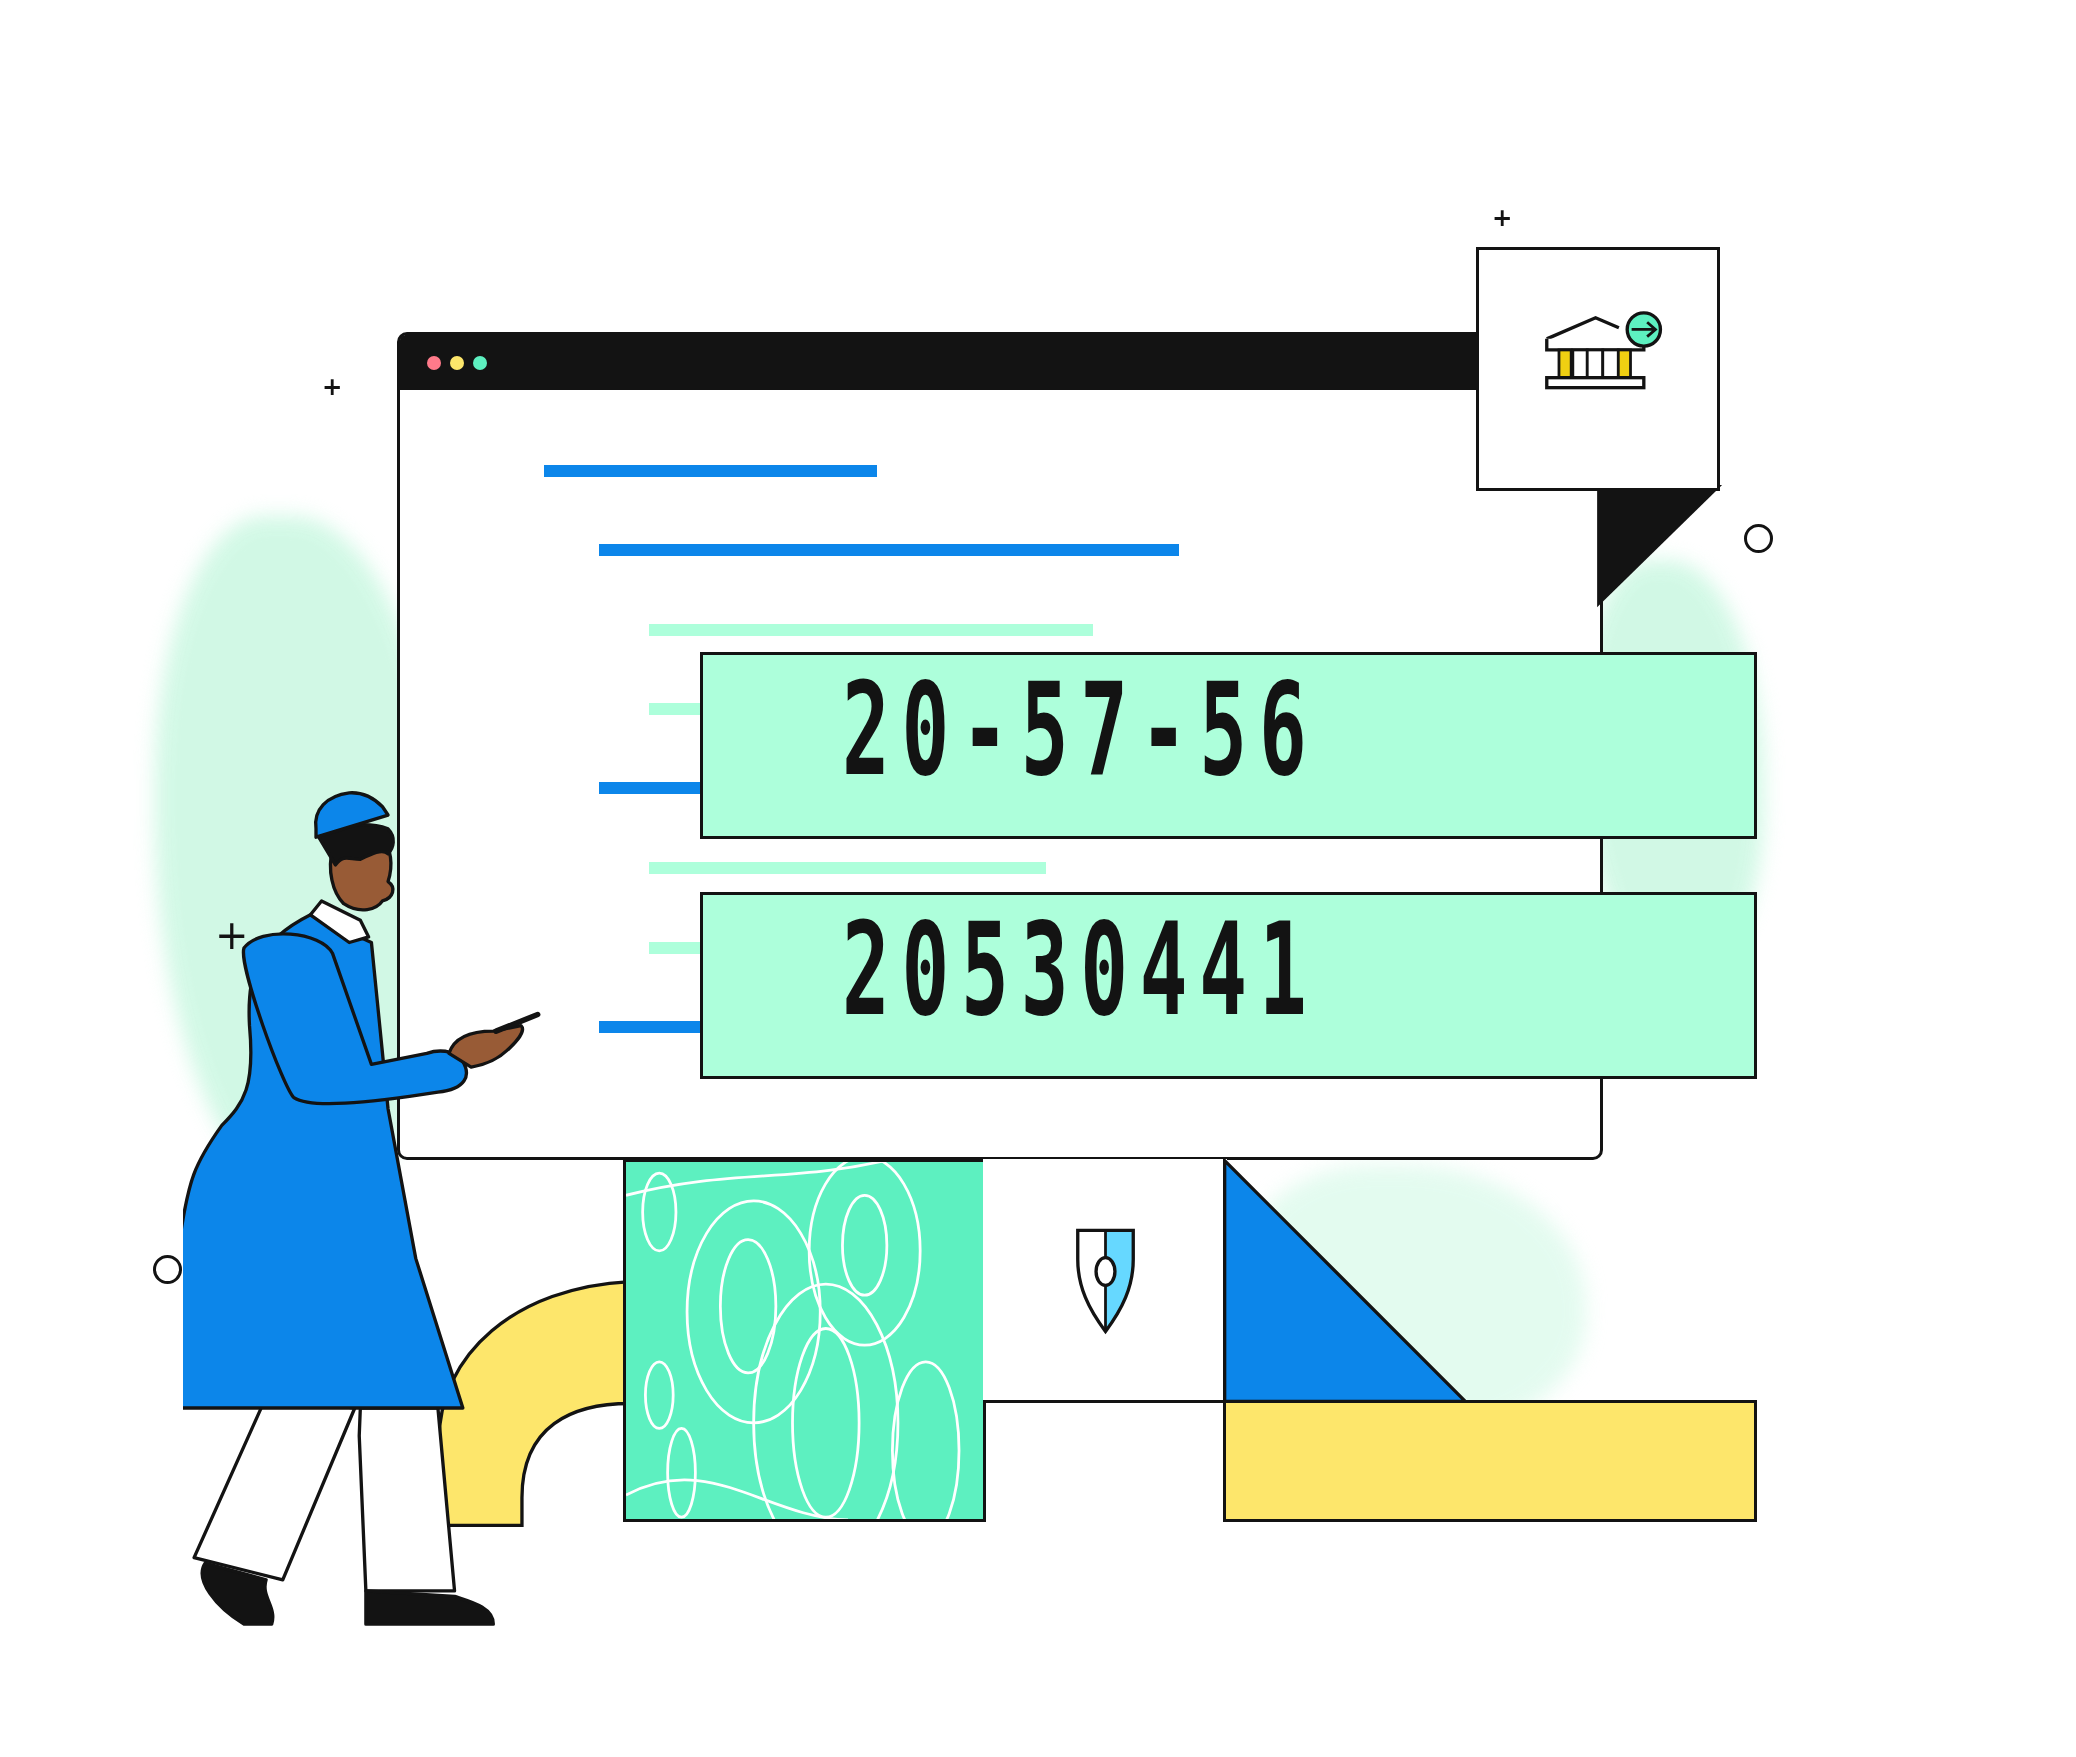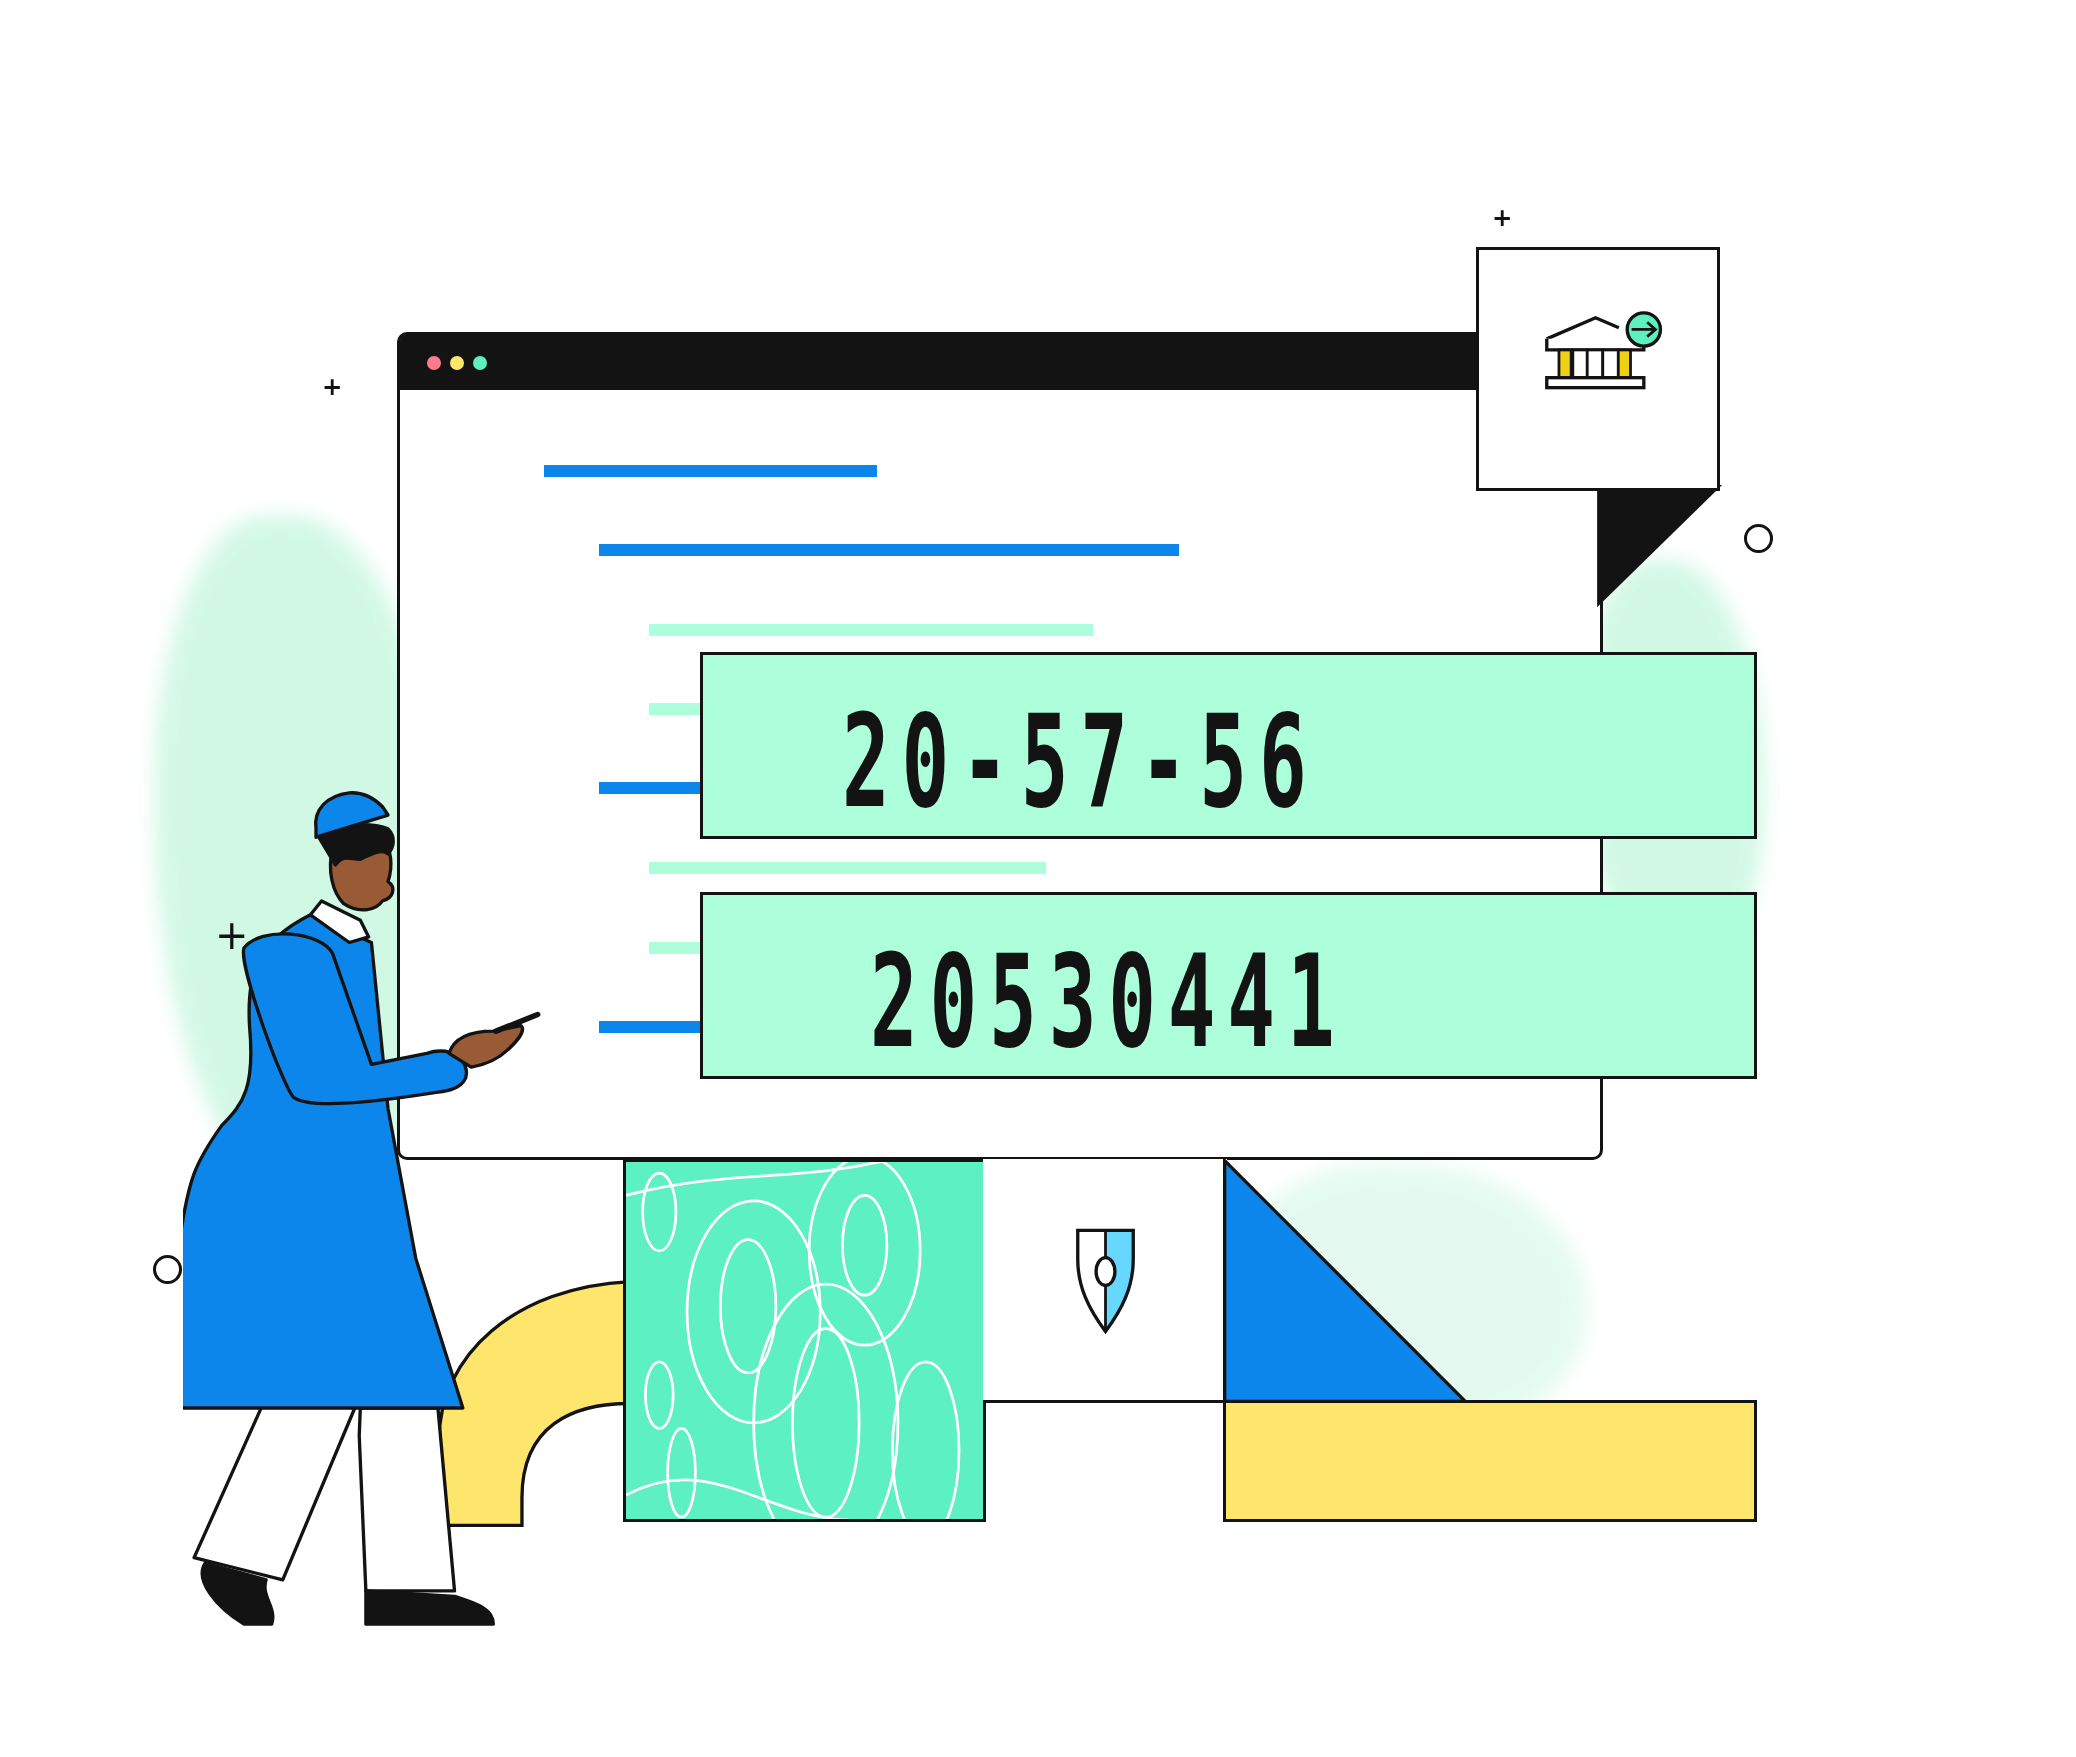--- a/index.html
+++ b/index.html
@@ -5,21 +5,21 @@
   html, body { margin:0; padding:0; }
   body { width:2077px; height:1757px; background:#ffffff; position:relative; overflow:hidden;
          font-family:"DejaVu Sans Mono", monospace; }
   .abs { position:absolute; }
   .wash { position:absolute; background:#cdf8e3; filter:blur(10px); opacity:.9; border-radius:40% 55% 45% 60%; }
   .window { left:397px; top:332px; width:1206px; height:828px; border:3.3px solid #131313; border-radius:10px;
             background:#fff; box-sizing:border-box; }
   .titlebar { left:0; top:0; right:0; height:55px; background:#131313; border-radius:5.5px 5.5px 0 0; }
   .dot { width:14.4px; height:14.4px; border-radius:50%; top:20.5px; }
   .line { height:12.2px; }
-  .field { border:3.3px solid #131313; background:#adffdb; box-sizing:border-box; display:flex; align-items:flex-end; }
+  .field { border:3.3px solid #131313; background:#adffdb; box-sizing:border-box; display:flex; align-items:flex-start; }
   .field-text { font-family:"DejaVu Sans Mono", monospace; font-weight:bold; font-size:128px; color:#131313;
                 letter-spacing:19px; transform:scaleX(0.62); transform-origin:left center; white-space:nowrap; }
   .tile { border:3.3px solid #131313; box-sizing:border-box; }
   .plus { font-family:"DejaVu Sans", sans-serif; color:#131313; font-weight:bold; line-height:1; }
   .ring { border:3.3px solid #131313; border-radius:50%; box-sizing:border-box; }
 </style>
 </head>
 <body>
 
 <div class="wash" style="left:155px;top:516px;width:288px;height:693px;"></div>
@@ -72,21 +72,21 @@
     <rect x="5" y="120" width="175" height="18" fill="#fff" stroke="#131313" stroke-width="6"></rect>
     <circle cx="180" cy="33" r="30" fill="#5df0c0" stroke="#131313" stroke-width="6"></circle>
     <path d="M158 33 L200 33 M186 20 L201 33 L186 46" fill="none" stroke="#131313" stroke-width="5"></path>
   </svg>
 </div>
 
 <div class="abs field" style="left:700px;top:652px;width:1057px;height:187px;">
   <span class="field-text" style="margin-left:139px;">20-57-56</span>
 </div>
 
-<div class="abs field" style="left:700px;top:892px;width:1057px;height:187px;padding-left:28px;">
+<div class="abs field" style="left:700px;top:892px;width:1057px;height:187px;">
   <span class="field-text" style="margin-left:139px;">20530441</span>
 </div>
 
 <div class="abs tile" style="left:623px;top:1159px;width:363px;height:363px;background:#5df0c0;overflow:hidden;">
   <svg width="358" height="358" viewBox="0 0 645 645">
     <g fill="none" stroke="#ffffff" stroke-width="5">
       <ellipse cx="430" cy="150" rx="40" ry="90"></ellipse>
       <ellipse cx="430" cy="160" rx="100" ry="170"></ellipse>
       <ellipse cx="220" cy="260" rx="50" ry="120"></ellipse>
       <ellipse cx="230" cy="270" rx="120" ry="200"></ellipse>

